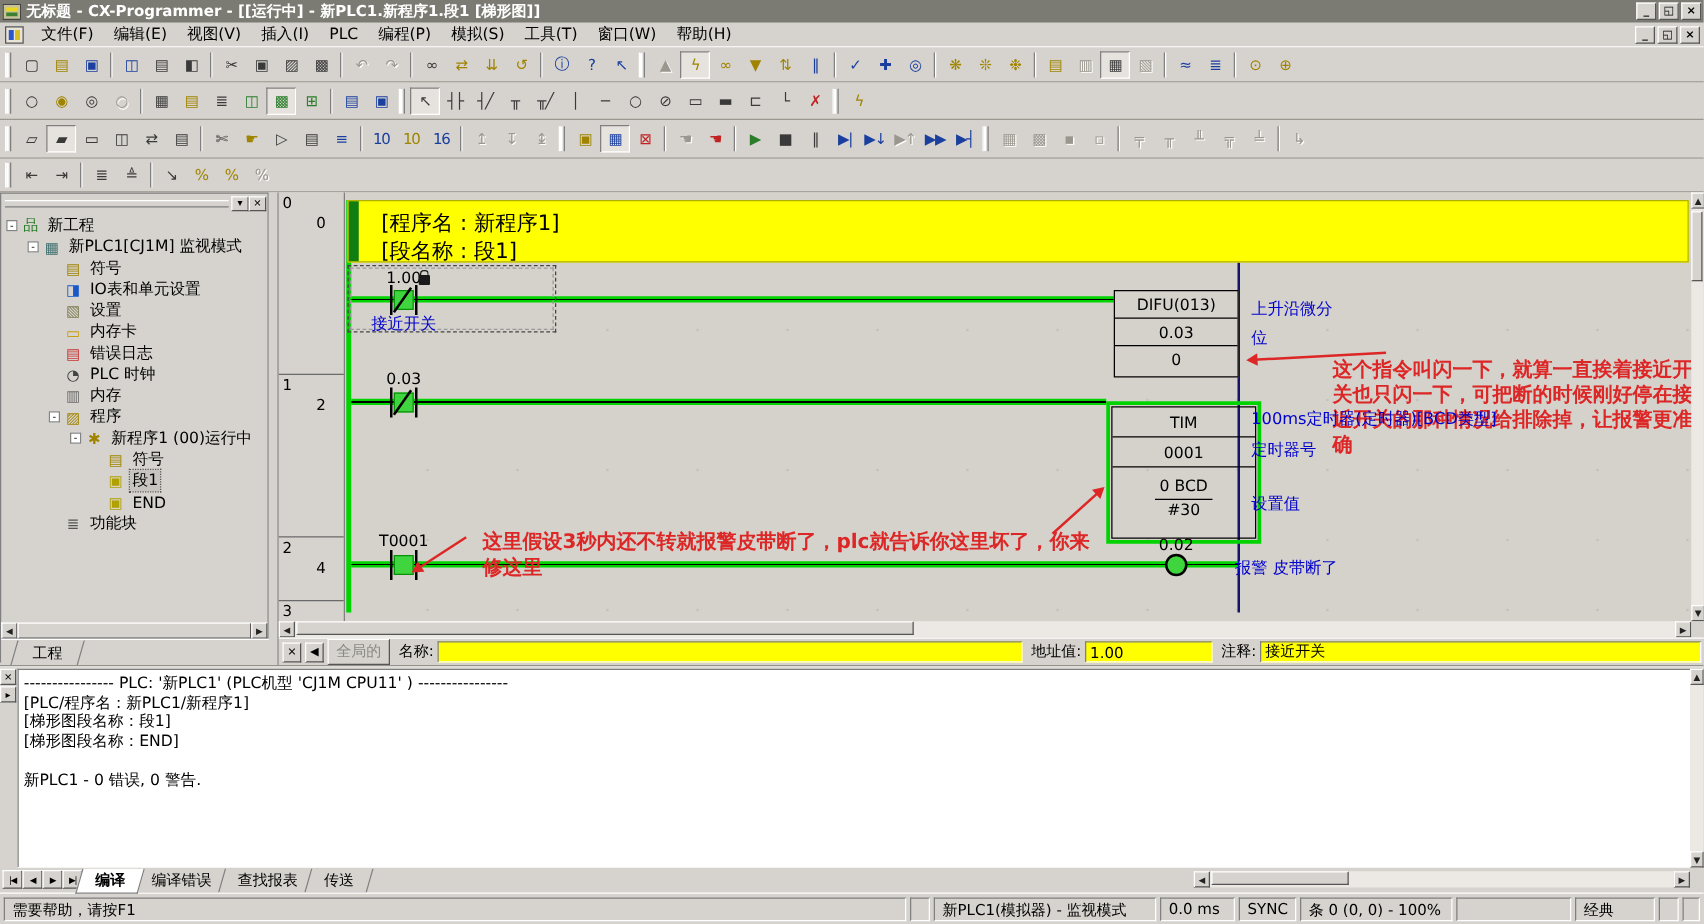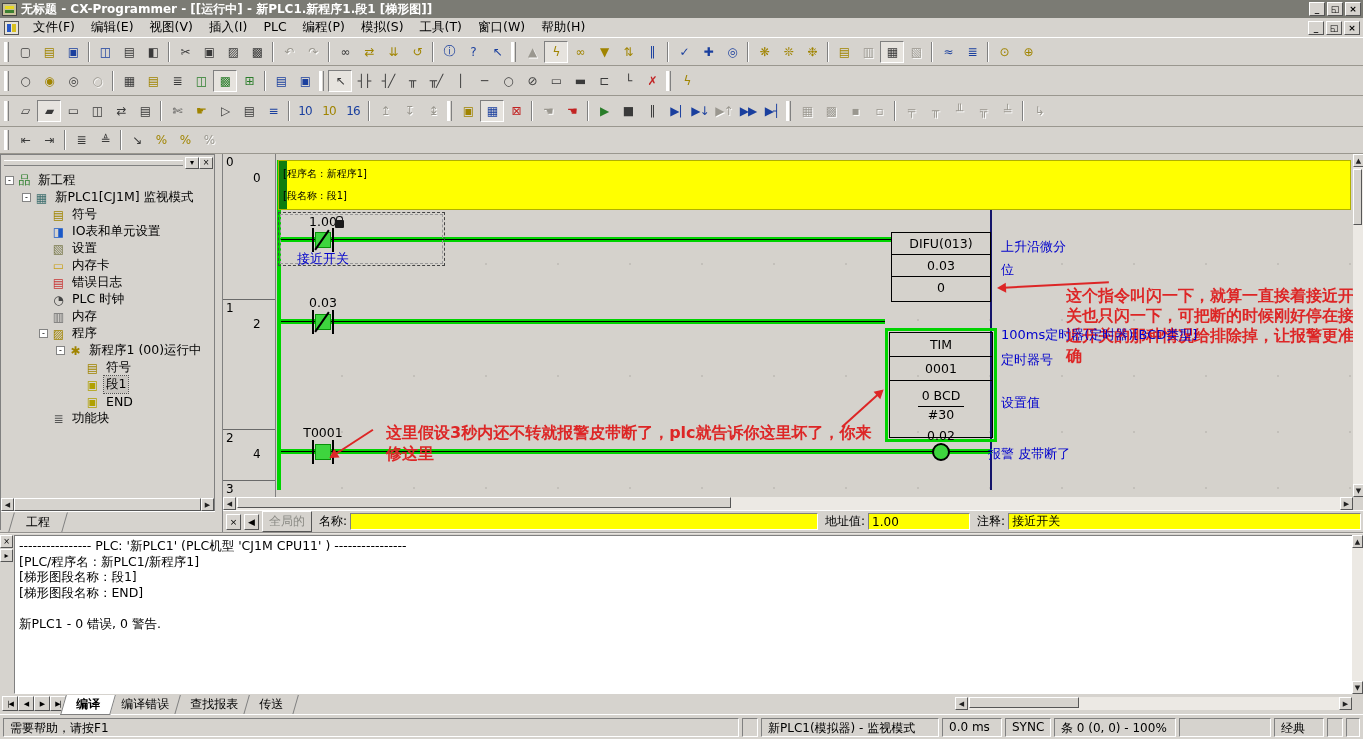--- a/index.html
+++ b/index.html
@@ -56,21 +56,21 @@
 .lmargin{position:absolute;left:0;top:0;width:53px;height:343px;background:#d6d3ce;border-right:1px solid #808080}
 .mcell{position:absolute;left:0;width:52px;font-size:12px}
 .mcell .rnum{position:absolute;left:3px;top:1px}
 .mcell .rstep{position:absolute;left:30px;top:17px}
 .mcell.bt{border-top:1px solid #6a6a6a}
 .lcontent{position:absolute;left:53px;top:0;width:1077px;height:343px;background-image:radial-gradient(circle,#c3c0ba 1px,transparent 1.3px);background-size:72px 56px;background-position:30px 26px}
 .lvbus{position:absolute;left:1px;top:6px;width:4px;height:330px;background:#00d300}
 .rbus{position:absolute;left:714px;top:56px;width:2px;height:280px;background:#14146a}
 .lcomment{position:absolute;left:2px;top:6px;width:1073px;height:50px;background:#ffff00;border:1px solid #b0b000}
 .lcomment .gbar{position:absolute;left:0;top:0;width:8px;height:100%;background:#0f7d0f}
-.lcomment .cl{position:absolute;left:4px;font-size:10px}
+.lcomment .cl{position:absolute;left:26px;font-size:17px}
 .hline{position:absolute;height:5px;background:linear-gradient(#00d300 0 2px,#000 2px 3px,#00d300 3px 100%)}
 .contact{position:absolute;width:22px;height:24px}
 .contact .bar{position:absolute;top:0;bottom:0;width:2px;background:#000}
 .contact .bar.r{right:0}
 .contact .fill{position:absolute;left:3px;right:3px;top:4px;bottom:4px;background:#3ed53e;border:1px solid #089008}
 .contact .slash{position:absolute;left:-2px;width:24px;top:11px;height:2px;background:#000;transform:rotate(-55deg)}
 .addrlbl{position:absolute;font-size:12.5px;text-align:center}
 .cmtlbl{position:absolute;font-size:13px;color:#0000cc;text-align:center}
 .desc{position:absolute;font-size:13px;color:#0000cc;white-space:nowrap}
 .iblock{position:absolute;background:#d5d2cc;border:1px solid #000;font-size:12.5px;text-align:center}
@@ -682,21 +682,21 @@
       </div>
 
       <div class="hline" style="left:5px;top:165px;width:604px"></div>
       <div class="addrlbl" style="left:7px;top:141px;width:80px">0.03</div>
       <div class="contact nc" style="left:36px;top:156px">
         <div class="bar"></div>
         <div class="fill"></div>
         <div class="slash"></div>
         <div class="bar r"></div>
       </div>
-      <div class="timouter" style="left:609px;top:174px;width:112px;height:114px">
+      <div class="timouter" style="left:609px;top:167px;width:124px;height:114px">
         <div class="timinner">
           <div class="row" style="border-bottom:1px solid #000;padding:4px 0">TIM</div>
           <div class="row" style="border-bottom:1px solid #000;padding:4px 0">0001</div>
           <div style="padding-top:7px">0 BCD</div>
           <div style="width:46px;margin:3px auto 0;border-top:1px solid #000"></div>
           <div>#30</div>
         </div>
       </div>
       <div class="desc" style="left:725px;top:172px">100ms定时器(定时器)[BCD类型]</div>
       <div class="desc" style="left:725px;top:197px">定时器号</div>
@@ -795,16 +795,16 @@
 </div>
 
 <div class="statusbar" id="status-bar">
     <div class="scell flex">需要帮助，请按F1</div>
     <div class="scell" style="width: 16px;"></div>
     <div class="scell" style="width: 178px;">新PLC1(模拟器) - 监视模式</div>
     <div class="scell" style="width: 60px;">0.0 ms</div>
     <div class="scell" style="width: 46px;">SYNC</div>
     <div class="scell" style="width: 122px;">条 0 (0, 0) - 100%</div>
     <div class="scell" style="width: 92px;"></div>
-    <div class="scell" style="width: 50px;">经典</div>
+    <div class="scell" style="width: 64px;">经典</div>
     <div class="scell" style="width: 16px;"></div>
     <div class="scell" style="width: 14px;"></div>
   </div>
 
 </body></html>

